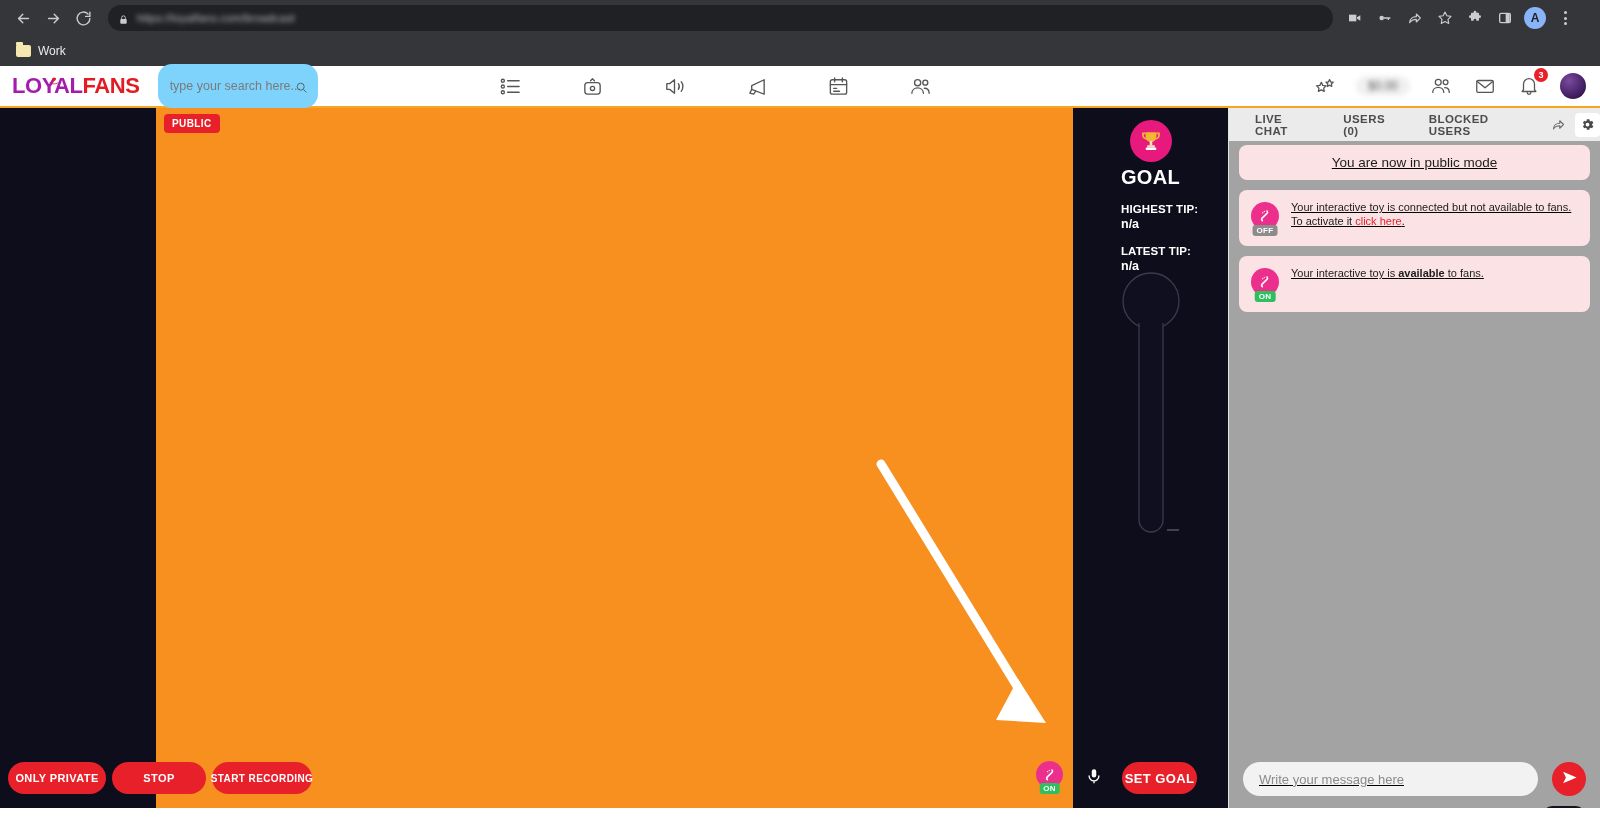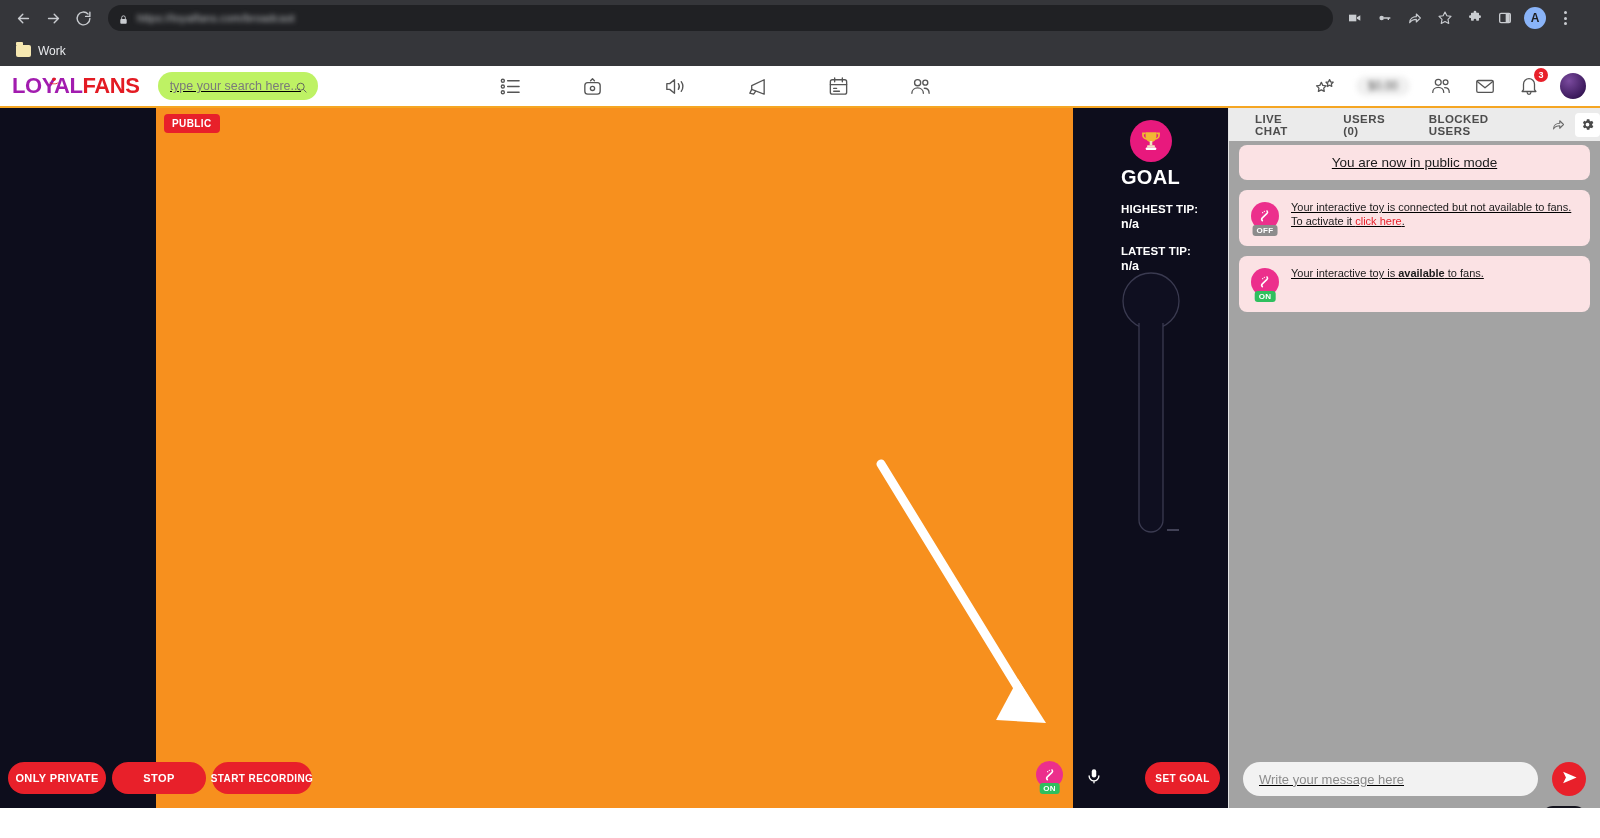--- a/index.html
+++ b/index.html
@@ -72,24 +72,23 @@
   .logo {
     margin-left: 12px; font-size: 22px; font-weight: 900; letter-spacing: -0.4px;
     display: flex; align-items: center; position: relative;
   }
   .logo .loyal { color: #a21caf; position: relative; }
   .logo .fans { color: #e31b23; }
   .logo .figure {
     position: absolute; left: 35px; top: -4px; width: 14px; height: 13px;
   }
   .search-box {
-    margin-left: 18px; width: 160px; height: 28px; background: #bef264;
+    margin-left: 18px; width: 160px; height: 44px; background: #7dd3fc;
     border-radius: 14px; display: flex; align-items: center; padding: 0 12px;
     position: relative;
-    text-decoration: underline;
   }
   .search-box input {
     border: none; background: transparent; outline: none;
     font-size: 12.5px; color: #6f6f6f; width: 100%;
     font-family: "Liberation Sans", sans-serif;
   }
   .search-box input::placeholder { color: #7a7a7a; }
   .search-ico { position: absolute; right: 10px; width: 13px; height: 13px; }
   .search-ico svg { width: 13px; height: 13px; fill: none; stroke: #5a5a5a; stroke-width: 1.7; }
 
@@ -151,21 +150,21 @@
   .controls { position: absolute; left: 0; bottom: 0; width: 1228px; height: 60px; z-index: 5; }
   .btn-pill {
     position: absolute; background: #e8202a; color: #fff; border: none;
     border-radius: 22px; font-weight: bold; font-size: 11px; letter-spacing: .4px;
     height: 32px; display: flex; align-items: center; justify-content: center;
     font-family: "Liberation Sans", sans-serif; cursor: pointer; white-space: nowrap;
   }
   #only-private { left: 8px; bottom: 14px; width: 98px; }
   #stop-btn     { left: 112px; bottom: 14px; width: 94px; }
   #start-rec    { left: 212px; bottom: 14px; width: 100px; font-size: 10px; }
-  #set-goal     { left: 1122px; bottom: 14px; width: 75px; font-size: 10px; margin-left: 23px; }
+  #set-goal     { left: 1122px; bottom: 14px; width: 75px; font-size: 13px; }
 
   .watch-box {
     position: absolute; left: 318px; bottom: 12px; width: 292px; height: 37px;
     background: rgba(40,20,5,.78); border-radius: 8px;
     display: flex; align-items: center; padding: 0 8px; color: #fff;
   }
   .watch-ico {
     width: 22px; height: 22px; border-radius: 50%; background: #a9a9a9;
     display: flex; align-items: center; justify-content: center; flex: none;
   }

